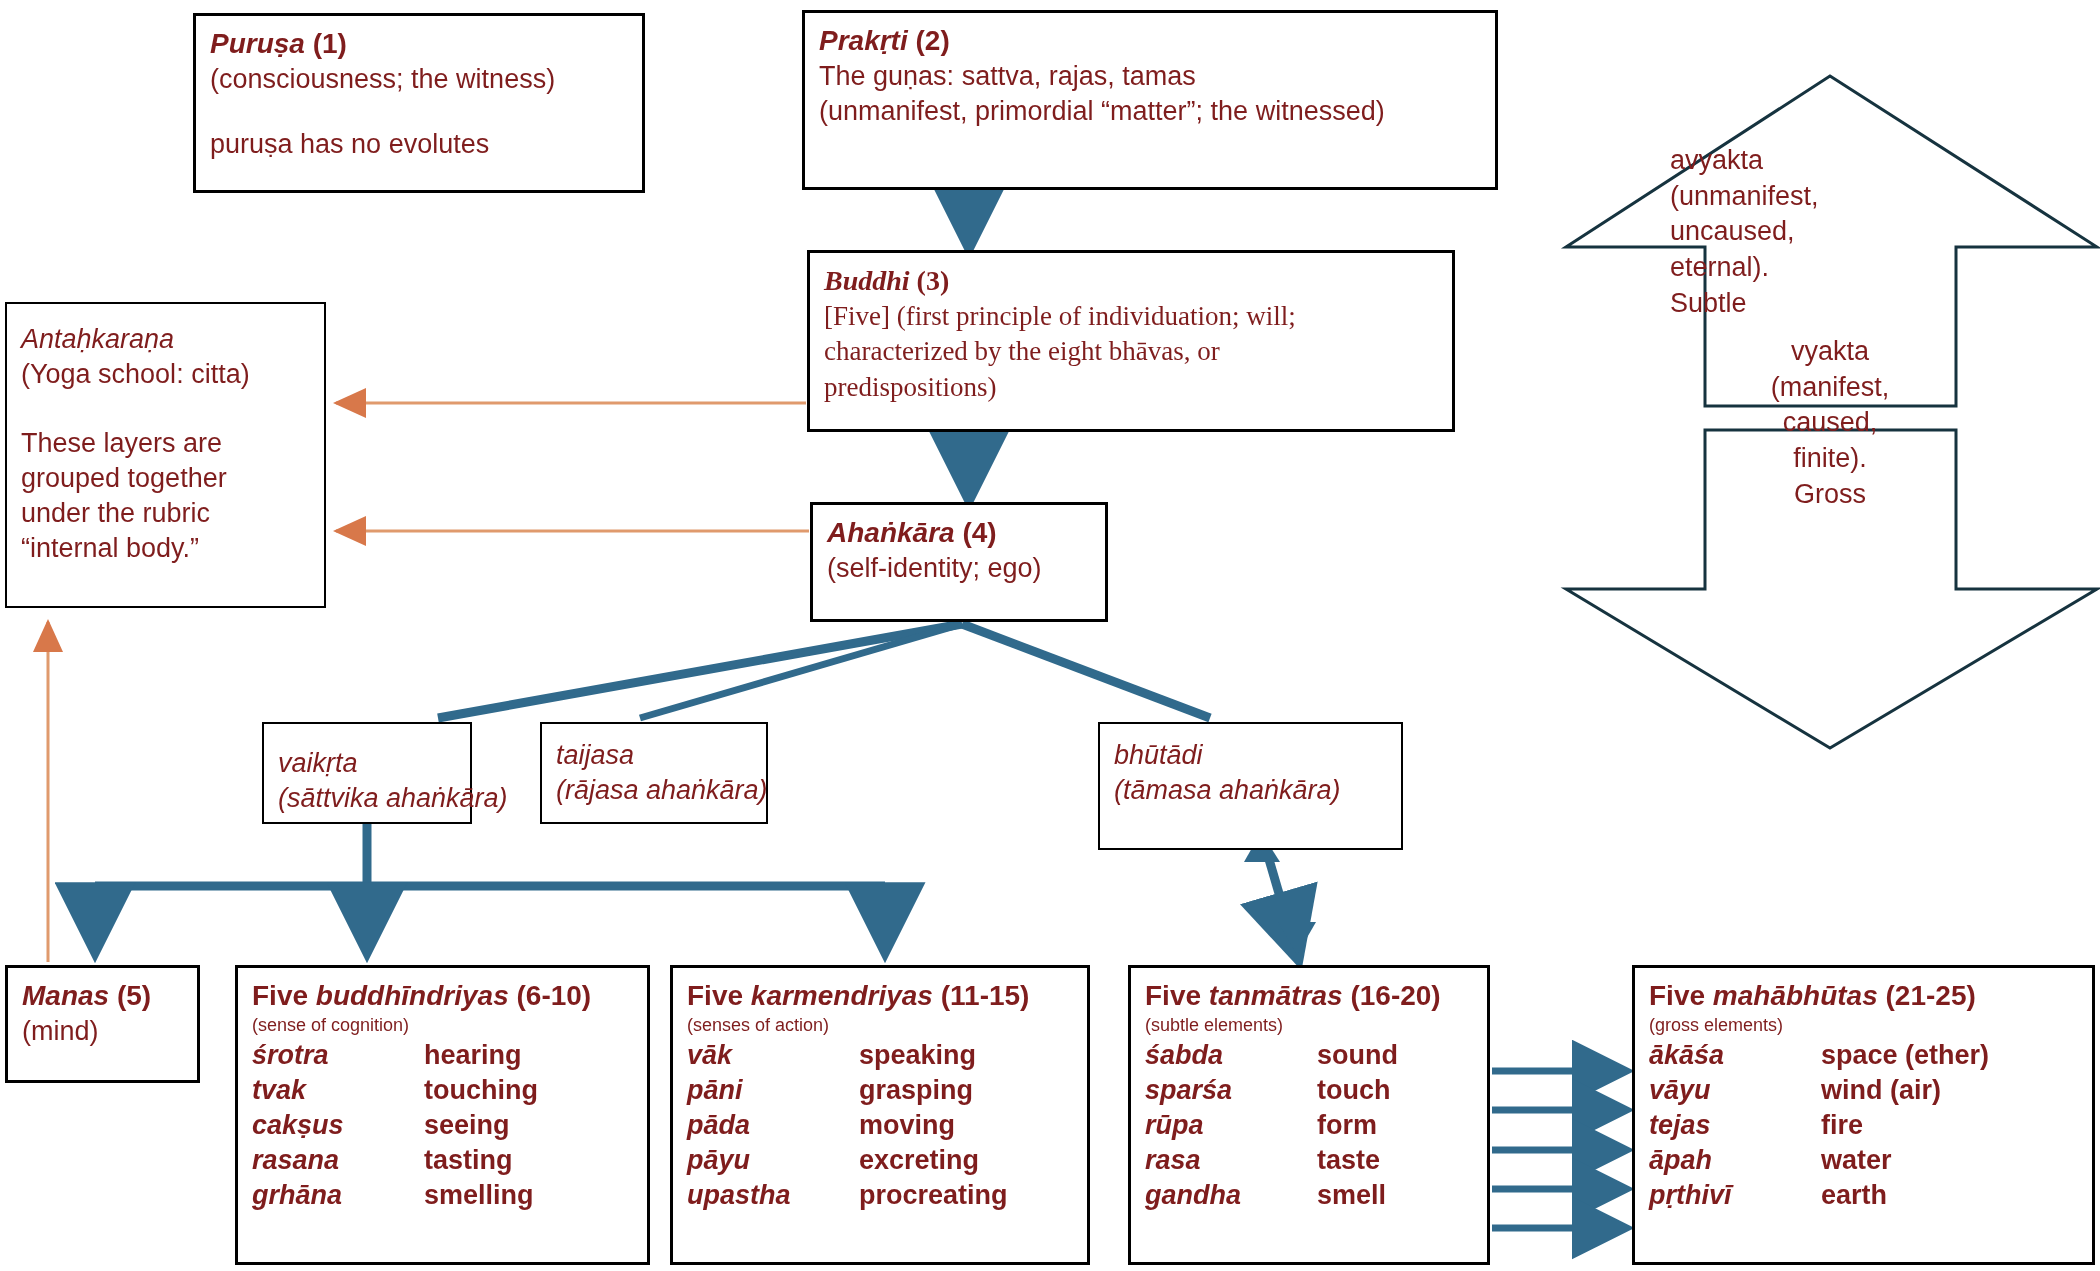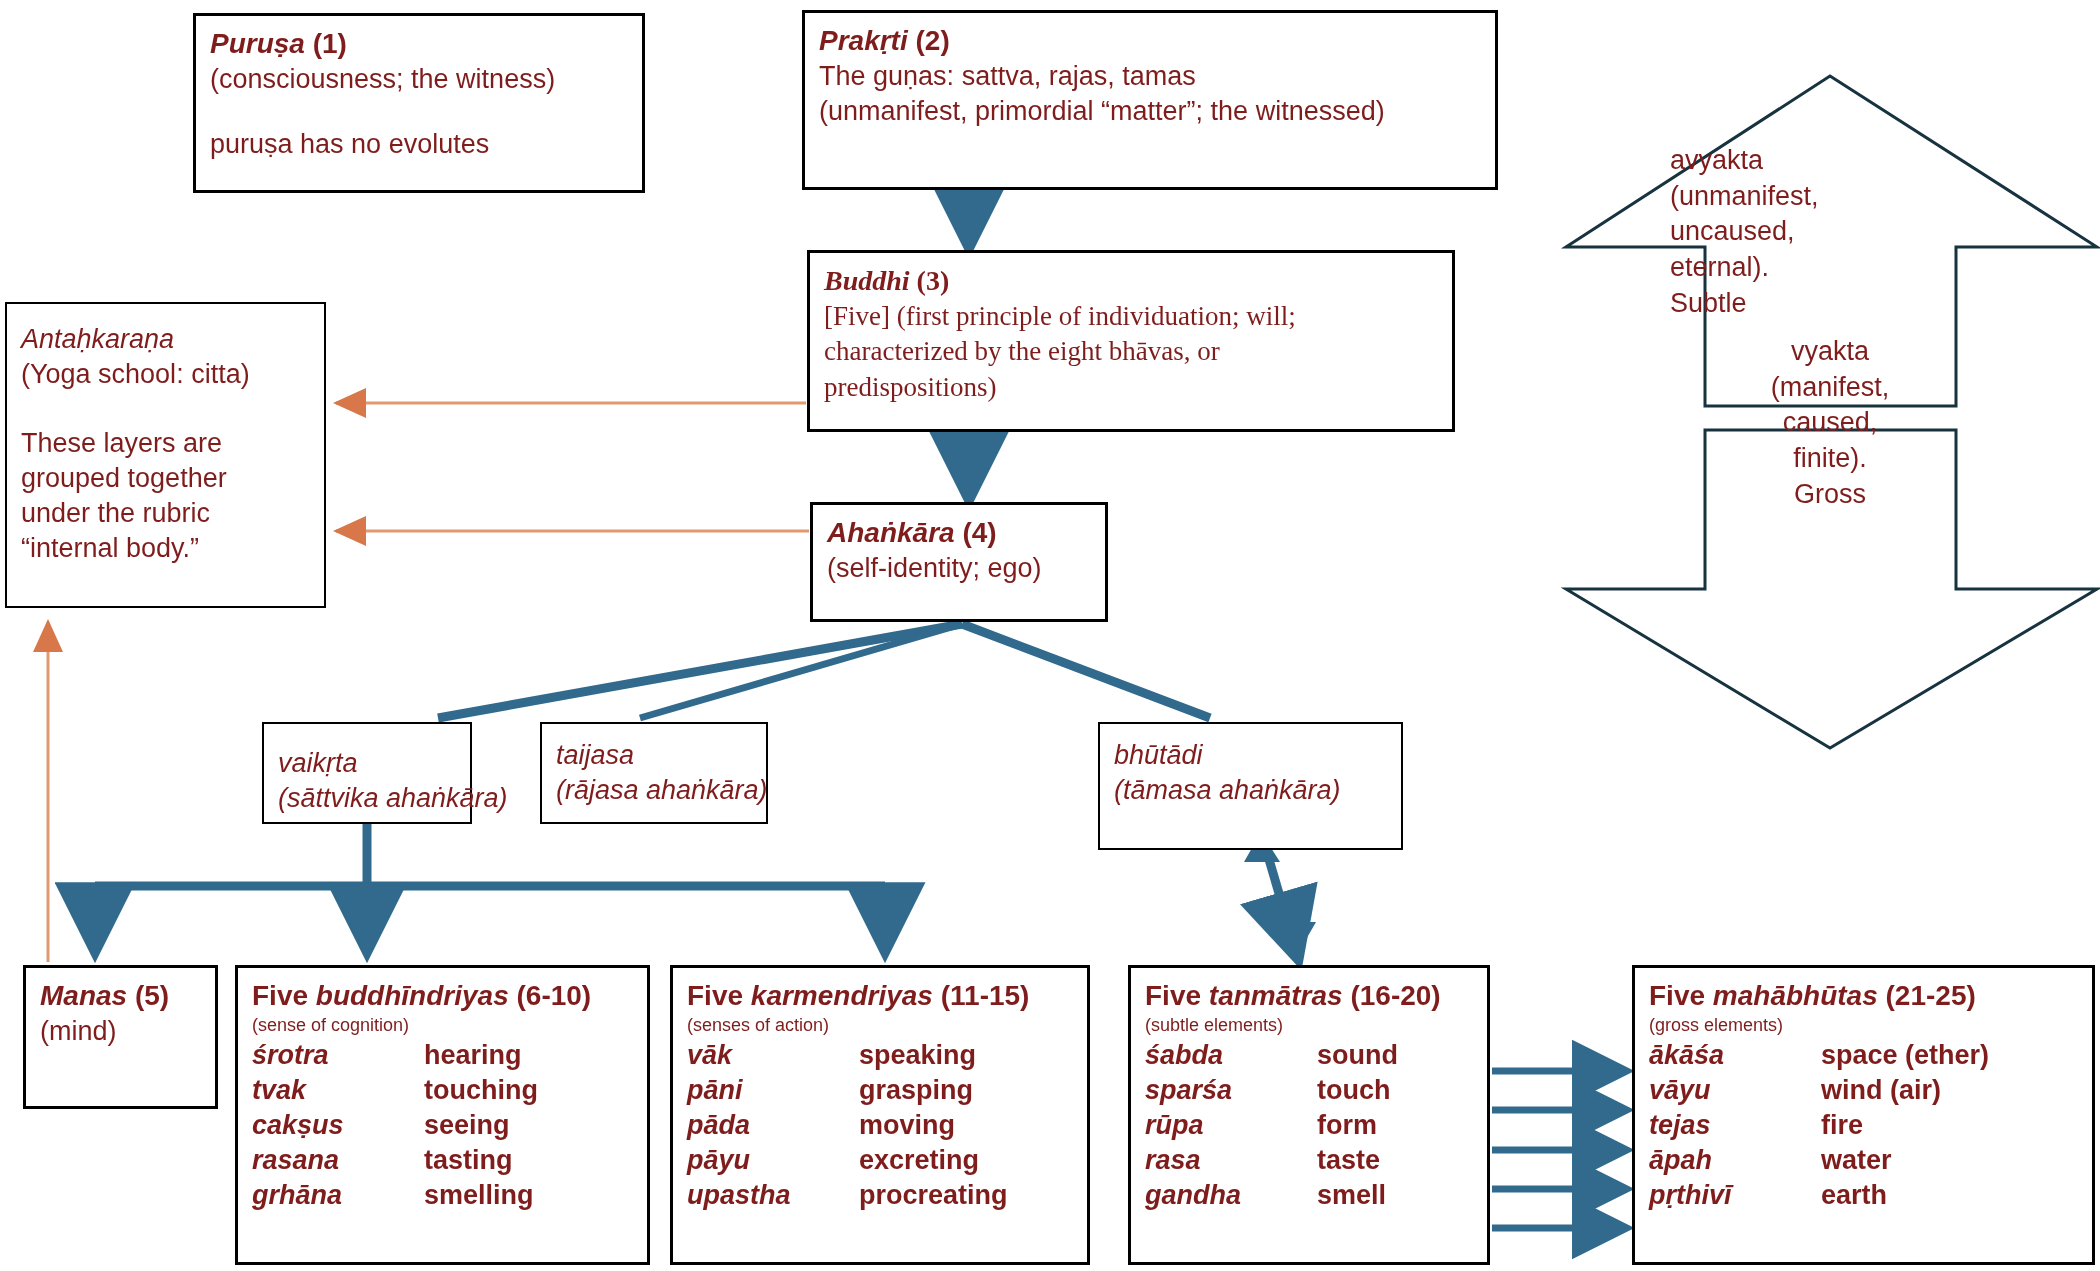--- a/index.html
+++ b/index.html
@@ -165,21 +165,21 @@
   <div class="box thinbox" style="left:540px;top:722px;width:228px;height:102px;padding-top:14px;">
     <div class="t ital ctr">taijasa</div>
     <div class="t ital ctr">(rājasa ahaṅkāra)</div>
   </div>
 
   <div class="box thinbox" style="left:1098px;top:722px;width:305px;height:128px;padding-top:14px;">
     <div class="t ital ctr">bhūtādi</div>
     <div class="t ital ctr">(tāmasa ahaṅkāra)</div>
   </div>
 
-  <div class="box" style="left:23px;top:965px;width:195px;height:144px;">
+  <div class="box" style="left:5px;top:965px;width:195px;height:118px;">
     <div class="hdr">
       <span>Manas</span><span class="rom"> (5)</span>
     </div>
     <div class="t">(mind)</div>
   </div>
 
   <div class="box" style="left:235px;top:965px;width:415px;height:300px;">
     <div class="hdr">
       <span class="rom">Five </span><span>buddhīndriyas</span><span class="rom"> (6-10)</span>
     </div>

